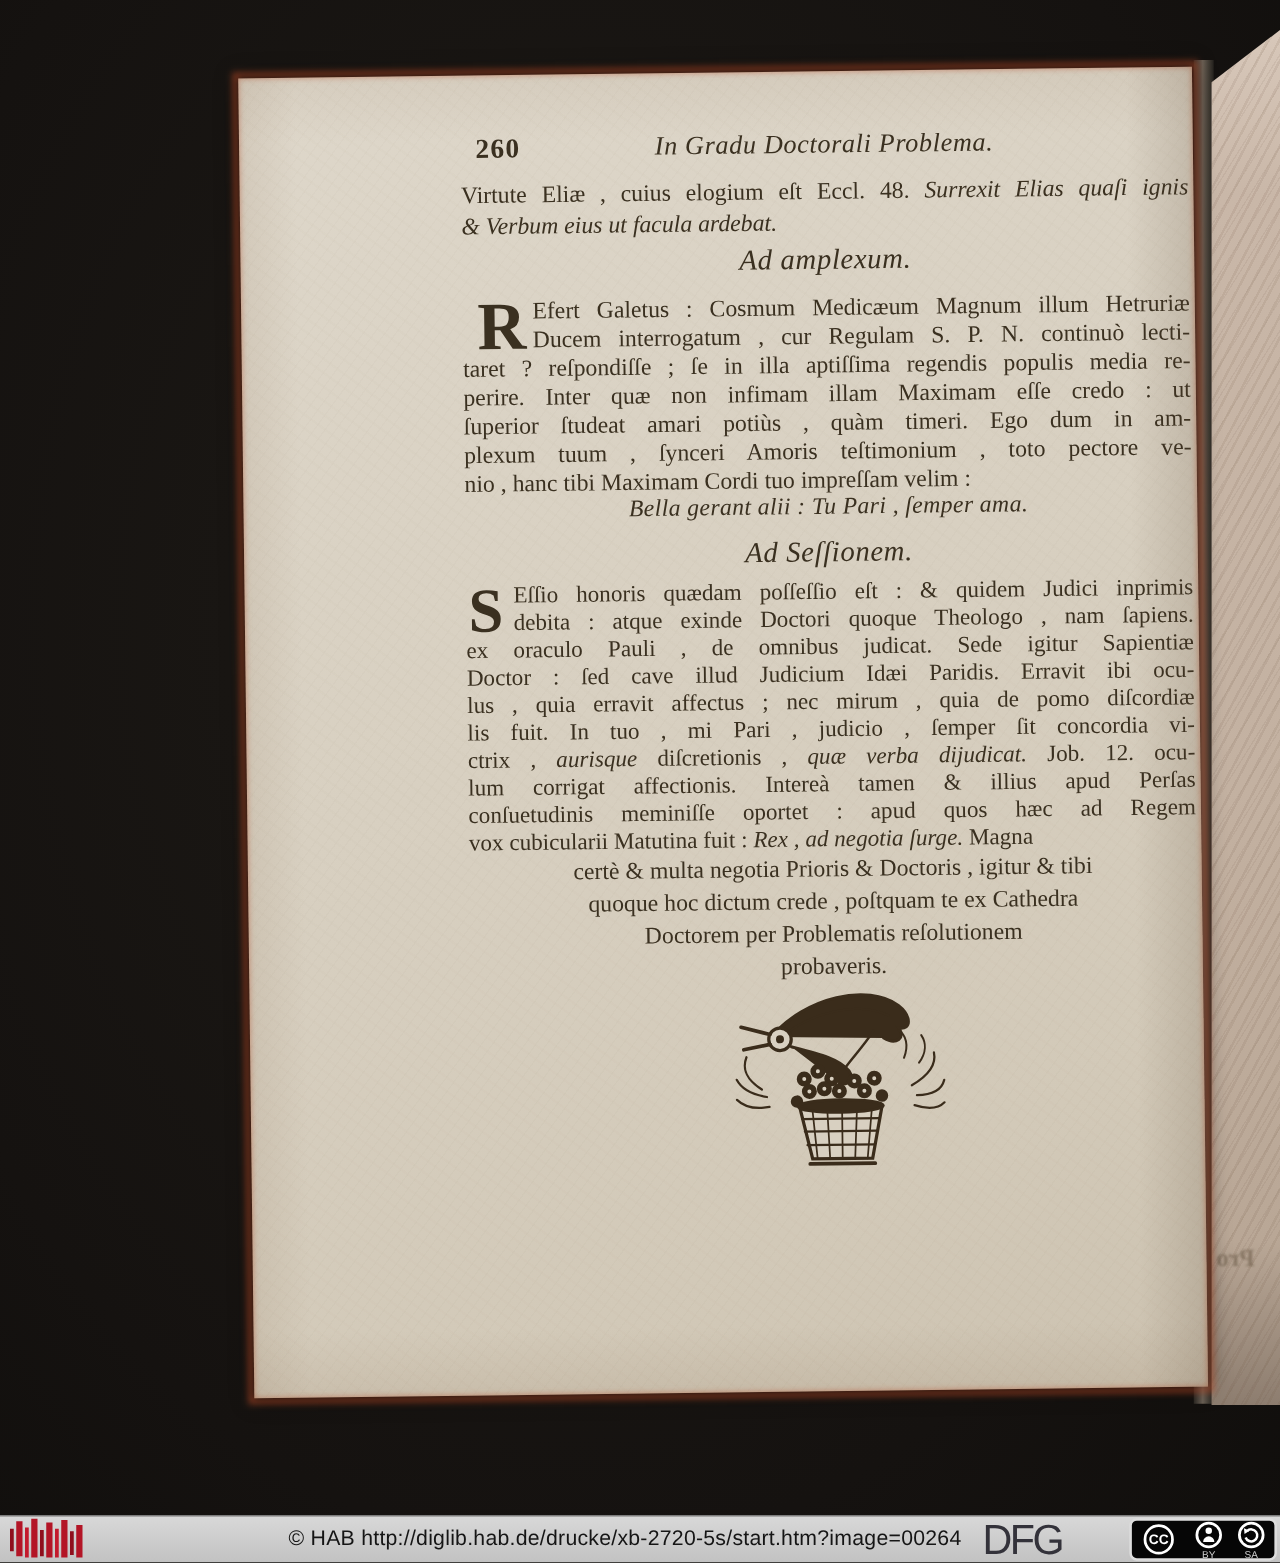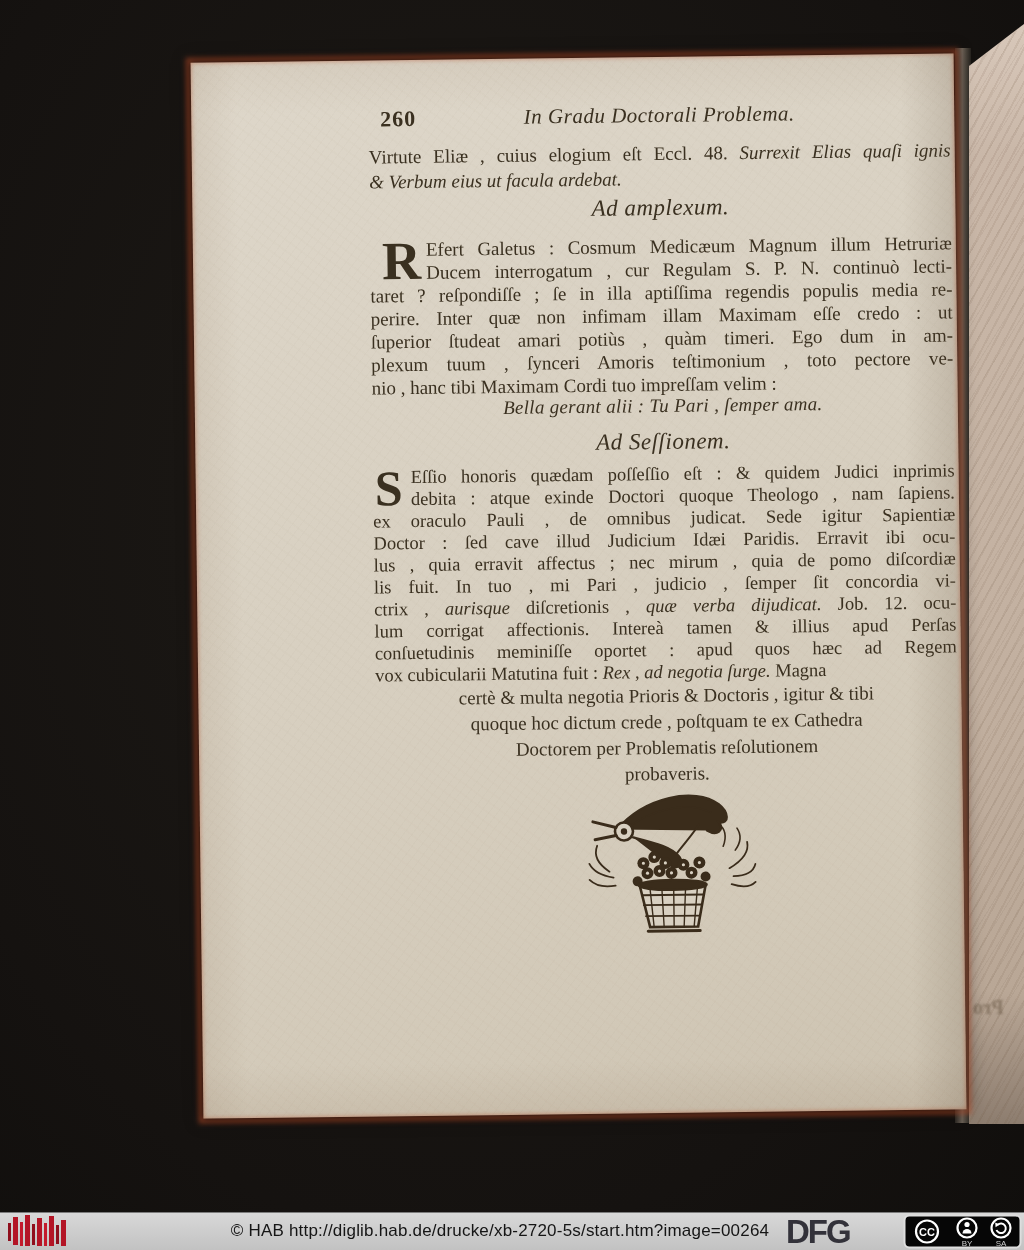--- a/index.html
+++ b/index.html
@@ -68,21 +68,21 @@
   .mirrored-pro{position:absolute;top:972px;left:4px;transform:scaleX(-1);
     color:#6d5c49;font-size:20px;font-weight:bold;filter:blur(1px);opacity:.6;}
 
   
   .footer{position:absolute;left:0;bottom:0;width:1024px;height:37px;
     background:linear-gradient(#d8d8d8,#c2c2c2);
     box-shadow:0 -1px 0 #7c7c7c;font-family:"Liberation Sans",sans-serif;}
   .hab-mark{position:absolute;left:8px;top:1px;}
   .url-line{position:absolute;left:0;top:8px;width:1000px;text-align:center;
     font-size:17px;color:#151515;letter-spacing:.2px;}
-  .dfg{position:absolute;left:786px;top:0px;font-size:33px;font-weight:700;
+  .dfg{position:absolute;left:786px;top:0px;font-size:33px;font-weight:400;
     letter-spacing:-2px;color:#33323a;transform:scaleY(1.02);}
   .cc-badge{position:absolute;left:903px;top:1px;}
 </style>
 </head>
 <body>
 
 <div class="stage">
 
   <div class="page-gap"></div>
   <div class="next-edge">

